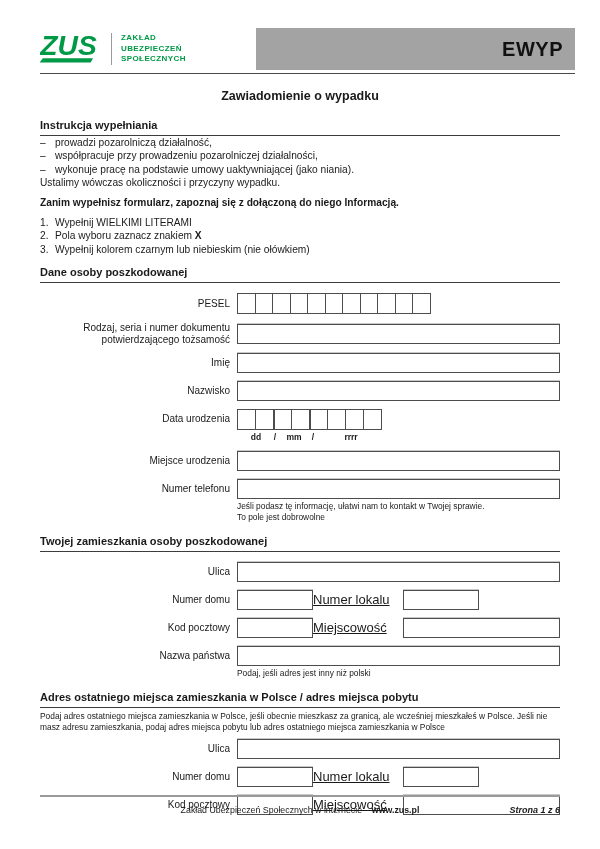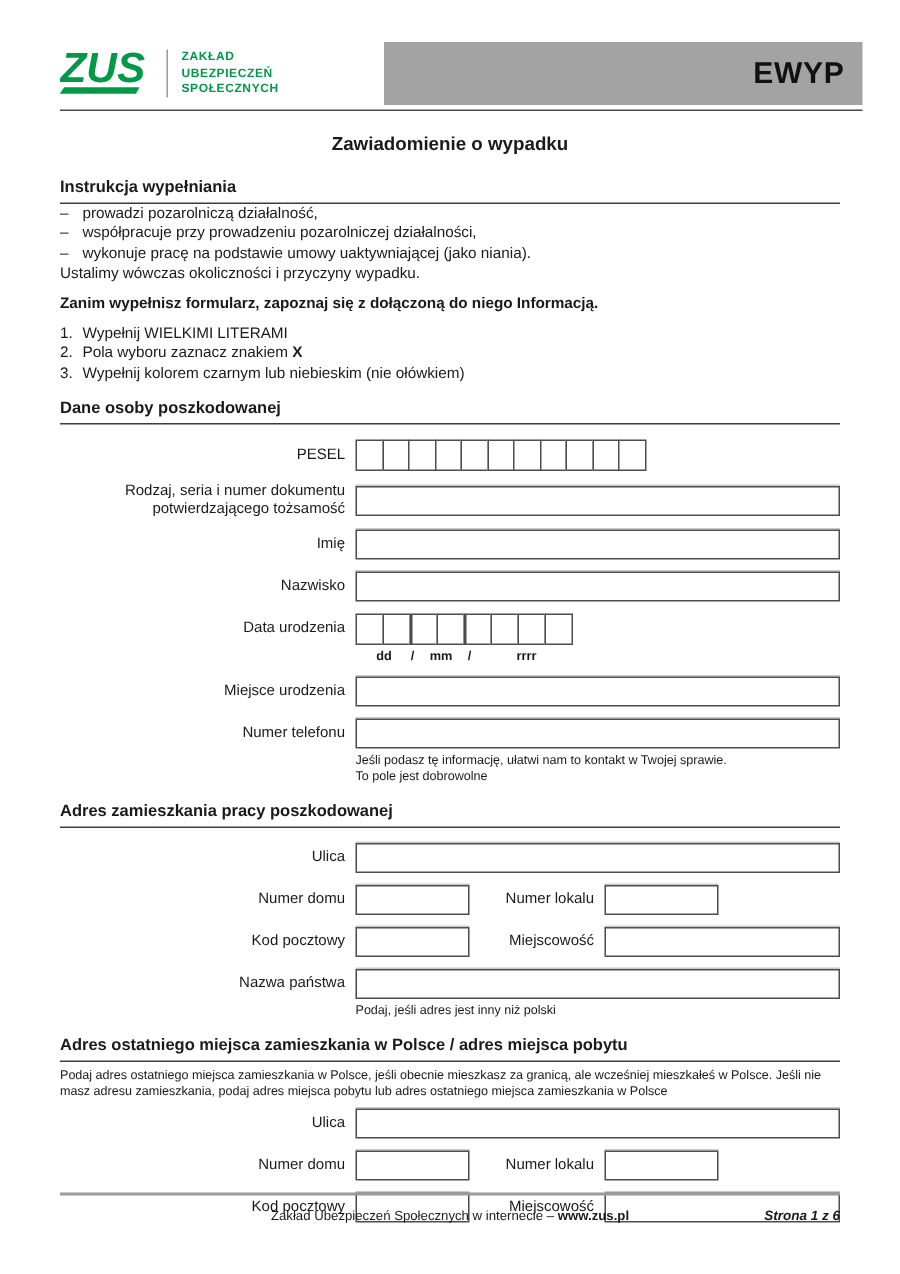--- a/index.html
+++ b/index.html
@@ -33,21 +33,21 @@
   .steps { margin-top:7px; }
   .step { display:flex; font-size:10.2px; line-height:13.4px; }
   .step .num { width:15px; flex-shrink:0; }
 
   
   .form-area { margin-top:10px; }
   .row { display:flex; align-items:center; margin-bottom:8px; }
   .row.top { align-items:flex-start; }
   .lbl { width:197px; padding-right:7px; text-align:right; font-size:10px; flex-shrink:0; line-height:11.5px; }
   .lbl.boxline { line-height:20px; }
-  .lbl2 { width:90px; padding-right:7px; text-align:right; font-size:10px; flex-shrink:0; line-height:20px; }
+  .lbl2 { width:90px; padding-right:7px; font-size:13px; flex-shrink:0; line-height:20px;text-decoration:underline; }
   .field { flex:1; min-width:0; }
   input.box {
     display:block; border:1px solid #4d4d4d; background:#fff; height:20px; width:100%;
     font-family:inherit; font-size:11px; padding:0 4px; border-radius:0;
     box-shadow:0 -1px 0 #c9c9c9;
   }
   input.box.small { width:76px; flex:none; }
   .hint { font-size:8.4px; line-height:11px; margin-top:2px; color:#1a1a1a; }
 
   
@@ -208,21 +208,21 @@
       <div class="field">
         <input class="box" type="text" style="">
         <div class="hint">
           <div>Jeśli podasz tę informację, ułatwi nam to kontakt w Twojej sprawie.</div>
           <div>To pole jest dobrowolne</div>
         </div>
       </div>
     </div>
   </div>
 
-  <div class="sec-head" style="margin-top:12px">Adres zamieszkania pracy poszkodowanej</div>
+  <div class="sec-head" style="margin-top:12px">Twojej zamieszkania osoby poszkodowanej</div>
   <div class="form-area">
     <div class="row">
       <div class="lbl boxline">Ulica</div>
       <div class="field">
           <input class="box" type="text" style="">
         </div>
     </div>
     <div class="row">
       <div class="lbl boxline">Numer domu</div>
       <input class="box small" type="text" style="">

